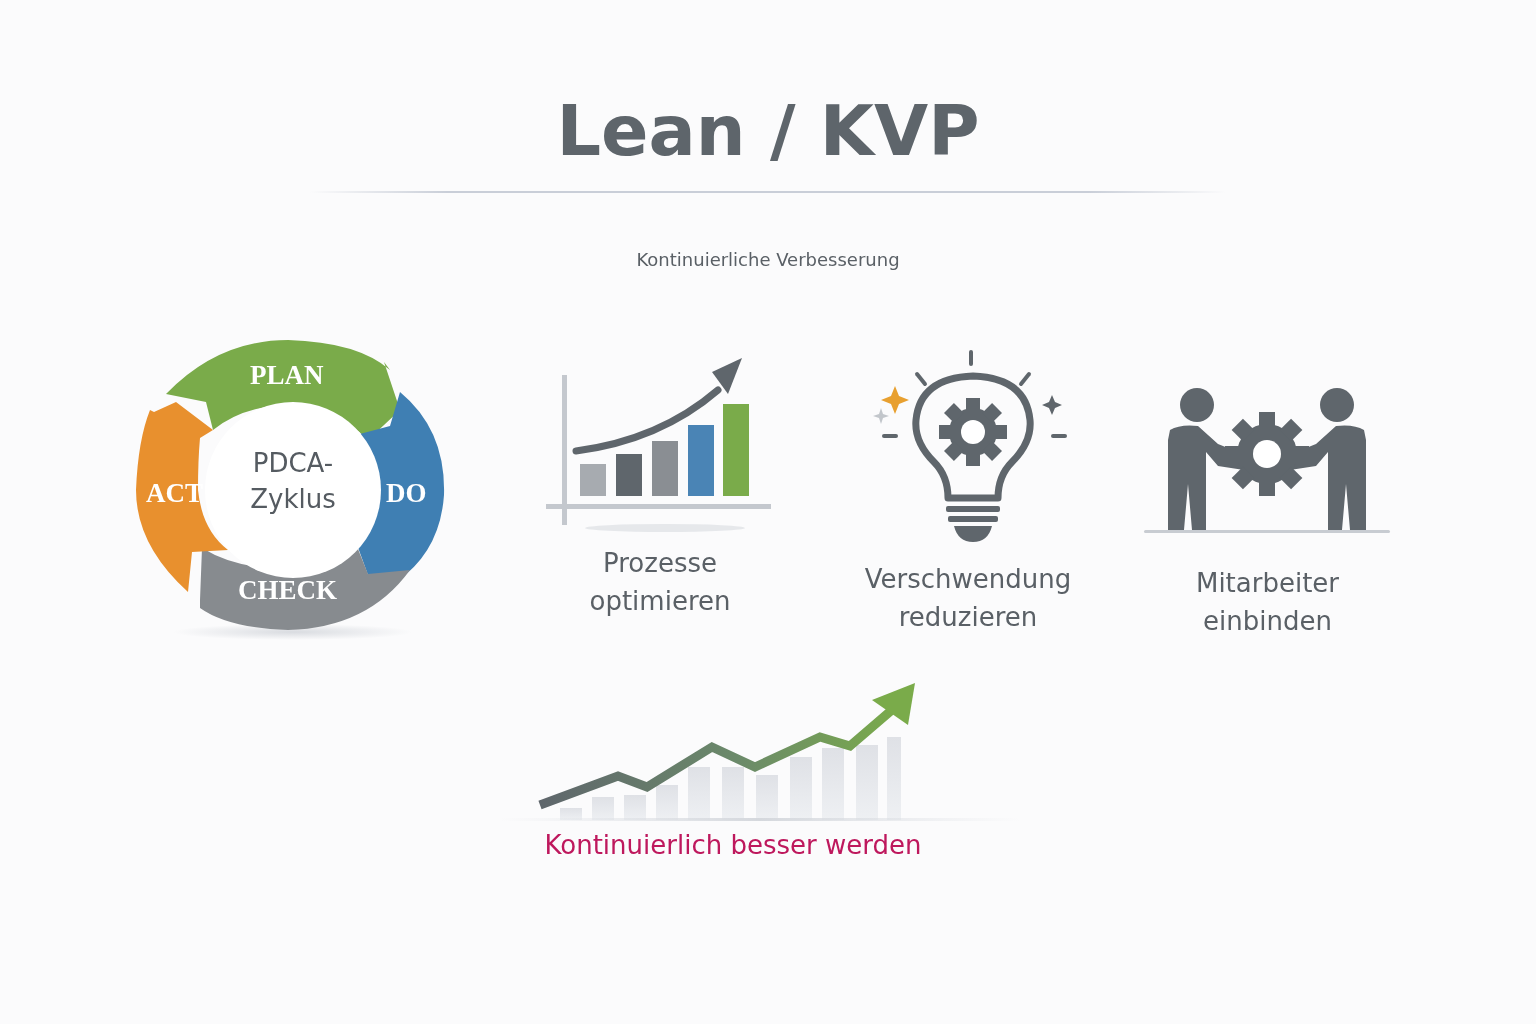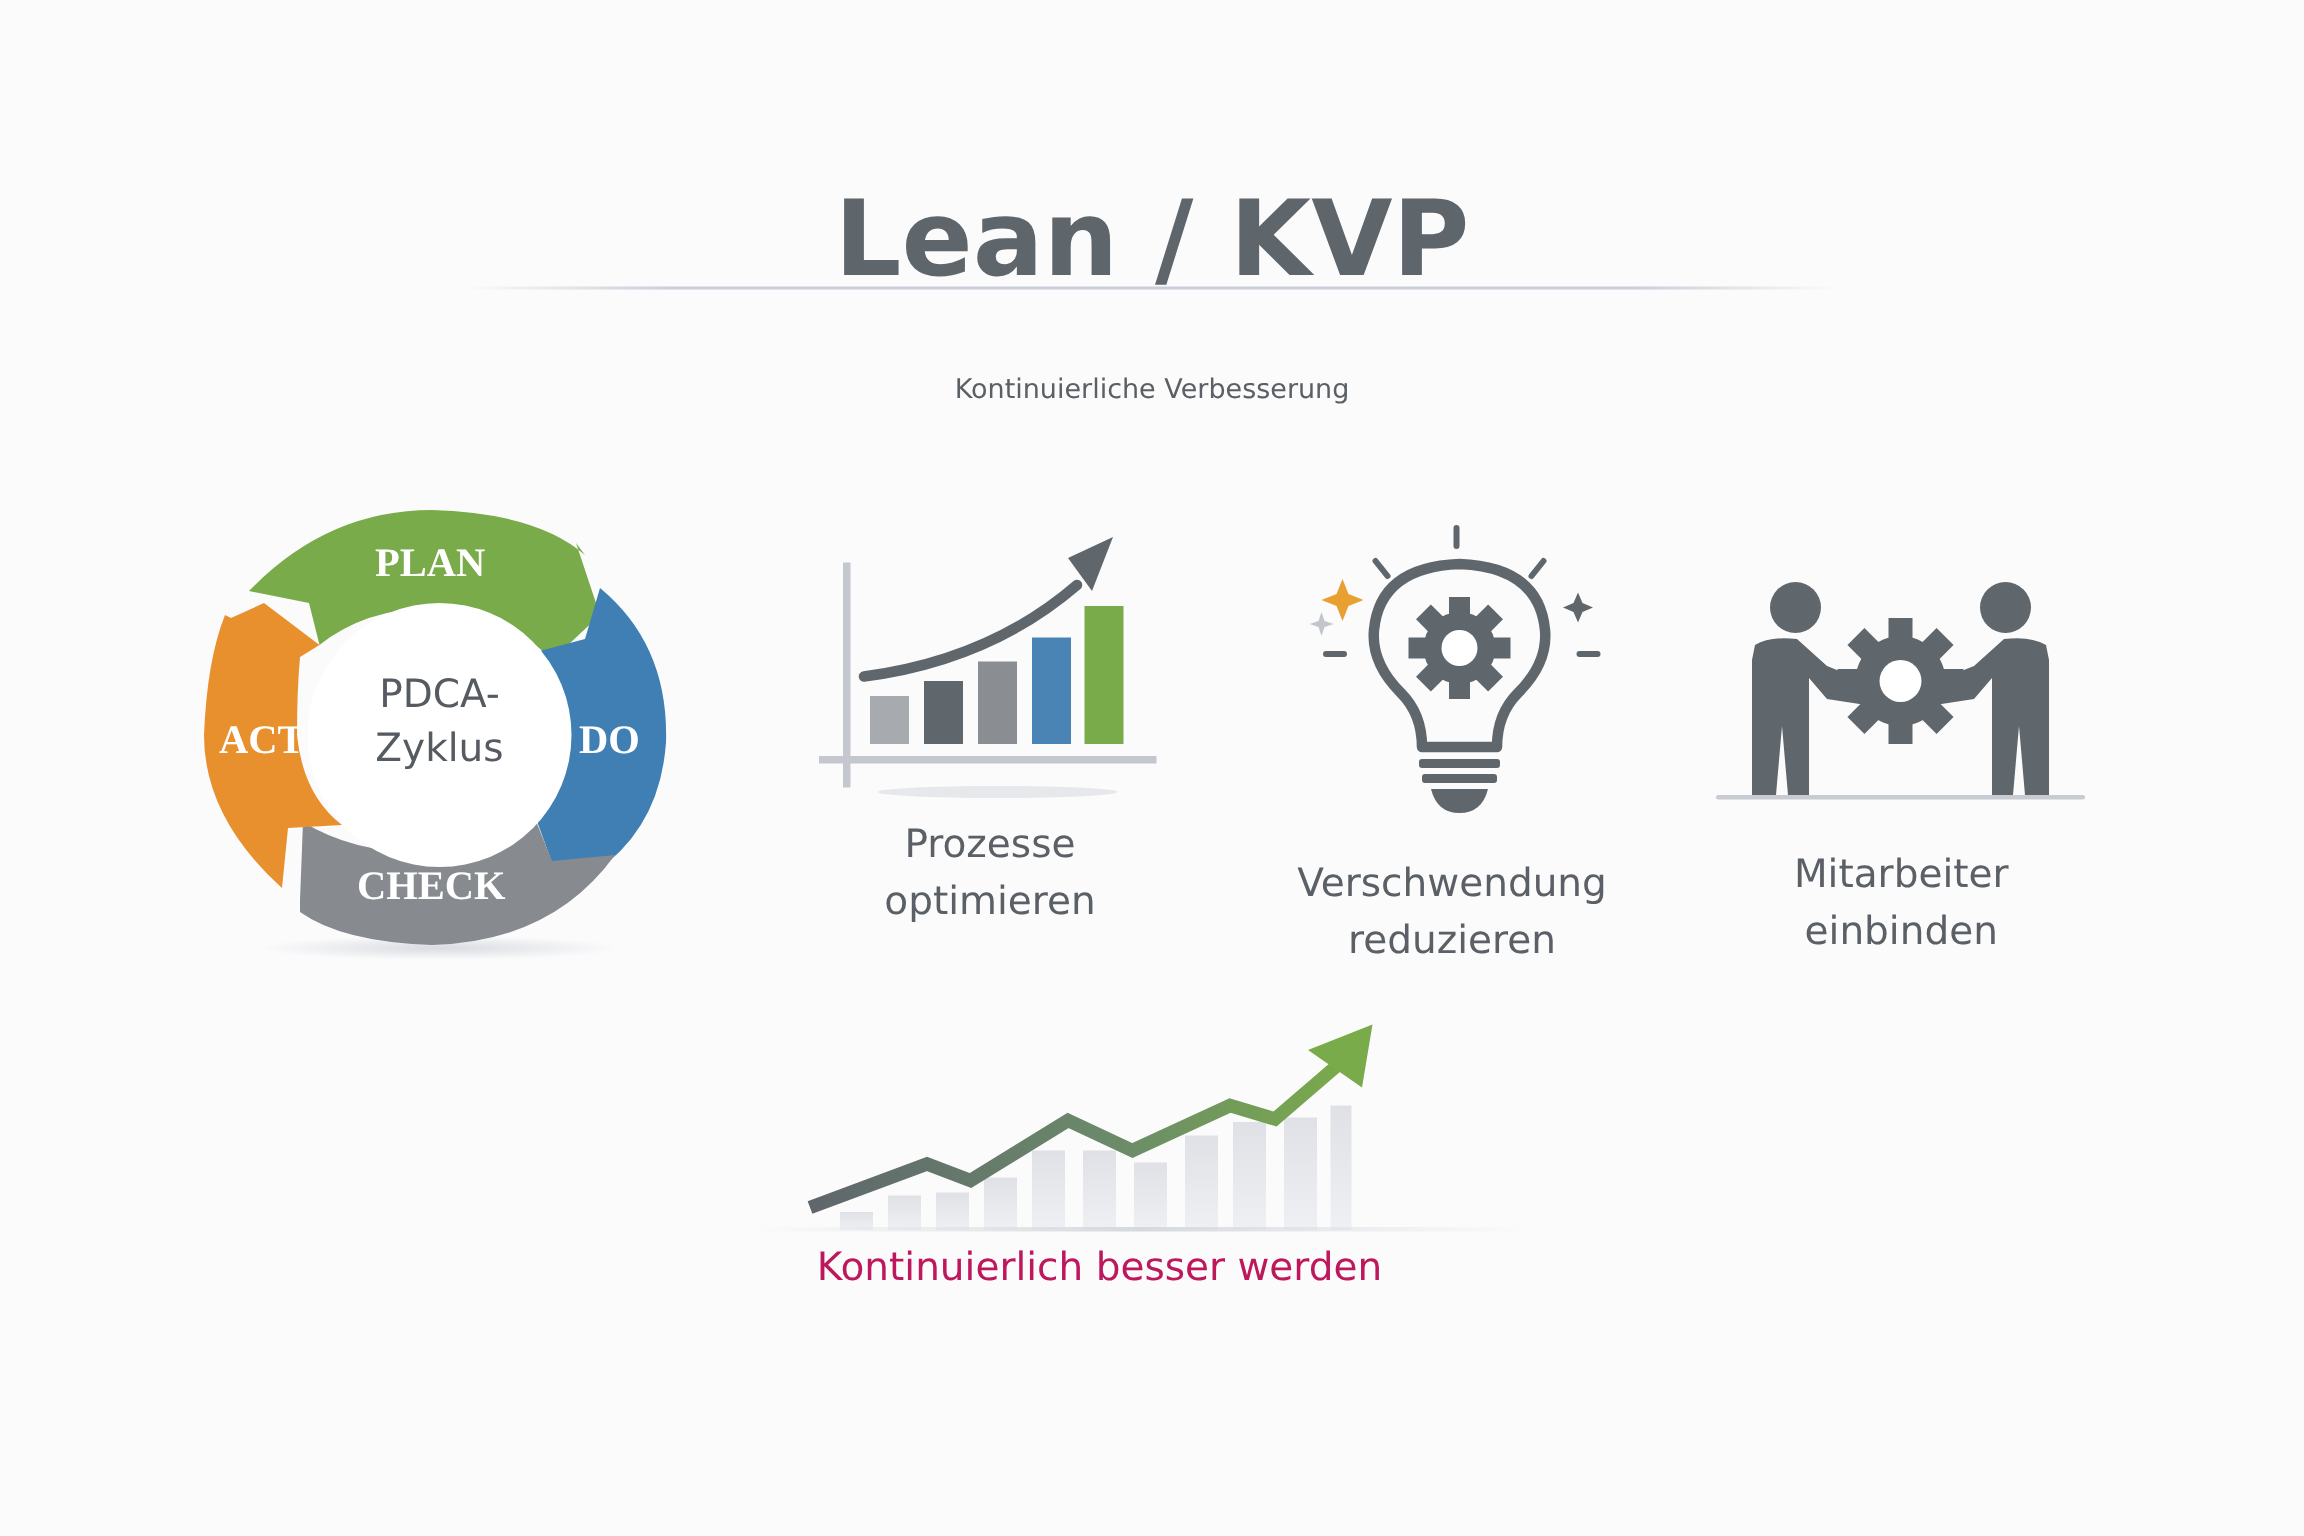--- a/index.html
+++ b/index.html
@@ -6,21 +6,21 @@
     body {
       width: 1536px; height: 1024px; overflow: hidden;
       background: #fbfbfc;
       font-family: "DejaVu Sans", "Liberation Sans", sans-serif;
       color: #5b6168;
       position: relative;
     }
     .title {
       position: absolute; left: 0; right: 0; top: 90px;
       text-align: center; font-size: 70px; font-weight: bold;
-      color: #5e656b; letter-spacing: 0px; margin-top: 28px;
+      color: #5e656b; letter-spacing: 0px;
     }
     .divider {
       position: absolute; left: 310px; width: 916px; top: 191px; height: 2px;
       background: linear-gradient(90deg, rgba(200,205,215,0) 0%, #c9ced8 15%, #c9ced8 85%, rgba(200,205,215,0) 100%);
     }
     .subtitle {
       position: absolute; left: 0; right: 0; top: 205px;
       text-align: center; font-size: 18px; color: #5a6066; margin-top: 44px;
     }
     .pdca { position: absolute; left: 128px; top: 330px; width: 330px; height: 320px; }
@@ -120,21 +120,21 @@
       <rect x="-7" y="20" width="14" height="14"></rect>
       <rect x="-34" y="-7" width="14" height="14"></rect>
       <rect x="20" y="-7" width="14" height="14"></rect>
       <rect x="-7" y="-34" width="14" height="14" transform="rotate(45)"></rect>
       <rect x="-7" y="20" width="14" height="14" transform="rotate(45)"></rect>
       <rect x="-34" y="-7" width="14" height="14" transform="rotate(45)"></rect>
       <rect x="20" y="-7" width="14" height="14" transform="rotate(45)"></rect>
       <circle r="12" fill="#ffffff"></circle>
     </g>
   </svg>
-  <div class="caption" style="margin-top:18px;">
+  <div class="caption" style="margin-top:8px;">
     <div>Verschwendung</div>
     <div>reduzieren</div>
   </div>
 </div>
 
 <div class="feature" style="left:1140px; top:380px; width:255px;">
   <svg width="255" height="160" viewBox="0 0 255 160">
 
     <circle cx="57" cy="25" r="17" fill="#5f666c"></circle>
     <path d="M30 50 Q 40 44 58 46 L 78 64 L 98 72 L 104 90 L 78 86 L 66 72 L 66 150 L 52 150 L 48 104 L 44 150 L 28 150 L 28 60 Z" fill="#5f666c"></path>

